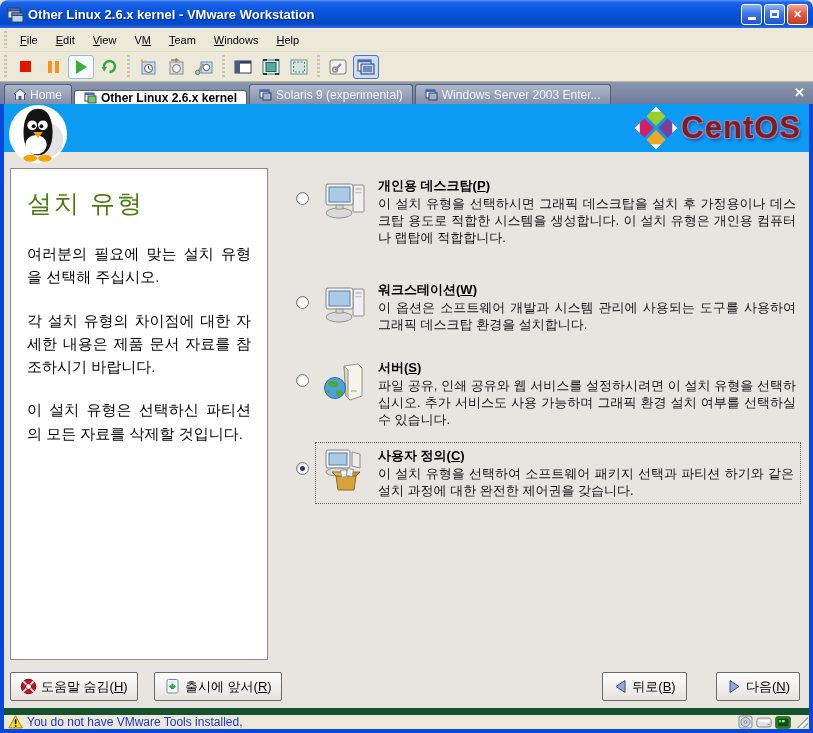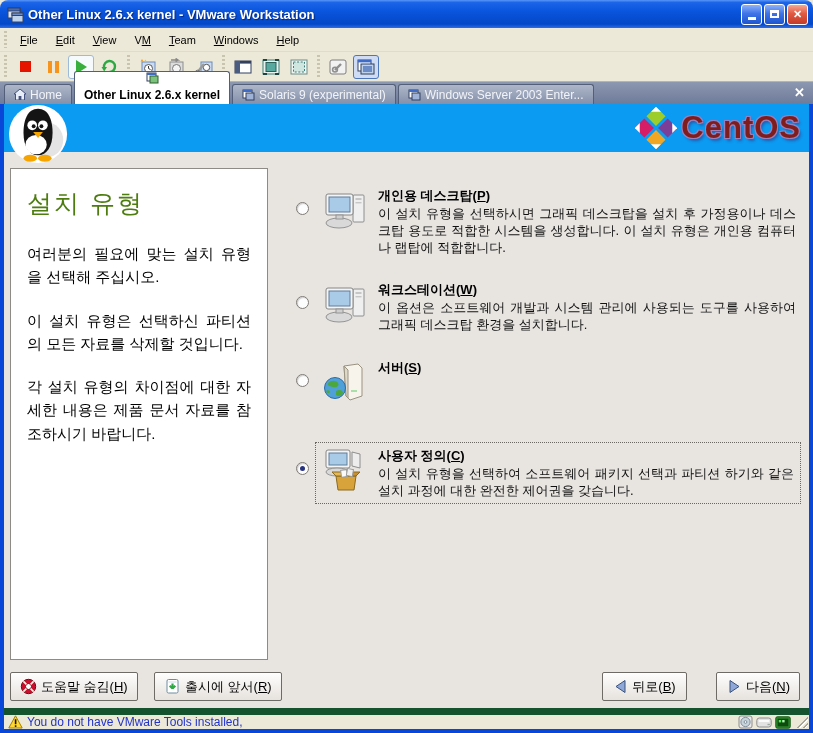--- a/index.html
+++ b/index.html
@@ -38,21 +38,21 @@
   .sq-stop { width:11px; height:11px; background:#E51400; }
   .pause-bars { display:flex; gap:3px; } .pause-bars i { width:4px; height:12px; background:#F7941D; }
   .tri-play { width:0; height:0; border-left:11px solid #38AE3C; border-top:7px solid transparent; border-bottom:7px solid transparent; }
 
   
   .tabbar { height:22px; background:linear-gradient(180deg,#8C97B0,#6E7B9A); display:flex; align-items:flex-end;
     padding-left:4px; position:relative; }
   .tab { height:20px; display:flex; align-items:center; gap:4px; padding:0 9px; font-size:12px;
     border:1px solid #535E78; border-bottom:none; border-radius:3px 3px 0 0; margin-right:2px;
     background:linear-gradient(180deg,#AEB7C9,#8490AA); color:#F2F4F8; cursor:pointer; white-space:nowrap; }
-  .tab.active { background:#FFFFFF; color:#000; font-weight:bold; height:33px;flex-direction:column; }
+  .tab.active { background:#FFFFFF; color:#000; font-weight:bold; height:14px; }
   .tab-close { position:absolute; right:8px; top:3px; color:#FFFFFF; font-size:13px; font-weight:bold; cursor:pointer; }
 
   
   .vm-outer { border-left:4px solid #0847D8; border-right:4px solid #0847D8; }
   .bottom-border { height:4px; background:#0847D8; }
 
   
   .vm-screen { position:relative; height:604px; background:#E8E5E1; overflow:hidden; }
   .banner { position:absolute; left:0; top:0; width:100%; height:48px; background:#0B9BF2; }
   .penguin { position:absolute; left:4px; top:-2px; width:62px; height:64px; z-index:3; }
@@ -60,21 +60,21 @@
   .centos-word { font-size:31px; font-weight:bold; letter-spacing:1px; color:#7f1d1d;
     text-shadow:-1px -1px 0 #9C7FBC, 1px -1px 0 #9C7FBC, -1px 1px 0 #9C7FBC, 1px 1px 0 #9C7FBC, 2px 3px 3px rgba(60,20,90,.45); }
 
   .side-panel { position:absolute; left:6px; top:64px; width:258px; height:492px; background:#FFFFFF;
     border:1px solid #8E8A85; padding:18px 16px; }
   .side-title { font-size:25px; color:#4d7c0f; letter-spacing:2px; margin-bottom:22px; }
   .side-p { font-size:15px; line-height:1.55; color:#000; text-align:justify; margin-bottom:20px; }
 
   .options { position:absolute; left:284px; top:64px; width:518px; }
   .option { position:absolute; left:0; display:flex; align-items:flex-start; }
-  .opt1 { top:14px; } .opt2 { top:108px; } .opt3 { top:186px; } .opt4 { top:274px; }
+  .opt1 { top:4px; } .opt2 { top:108px; } .opt3 { top:186px; } .opt4 { top:274px; }
   .radio { width:13px; height:13px; border-radius:50%; background:#FDFDFD; border:1px solid #7E7A76;
     margin:20px 6px 0 8px; flex:0 0 auto; box-shadow:inset 1px 1px 1px rgba(0,0,0,.18); cursor:pointer; position:relative; }
   .radio.checked::after { content:""; position:absolute; left:3px; top:3px; width:5px; height:5px; border-radius:50%; background:#27337E; }
   .opt-box { display:flex; align-items:flex-start; gap:8px; padding:4px 6px; border:1px dotted transparent; }
   .opt-box.selected { border-color:#6A6661; width:486px; }
   .opt-icon { width:48px; height:46px; flex:0 0 auto; }
   .opt-texts { width:418px; }
   .opt-title { font-size:13px; font-weight:bold; color:#000; }
   .opt-title u { text-decoration:underline; }
   .opt-desc { font-size:13px; line-height:17px; color:#111; text-align:justify; }
@@ -284,22 +284,22 @@
           <polygon points="6,36 13,36 6,29" fill="#FFFFFF"></polygon>
           <polygon points="36,36 29,36 36,29" fill="#FFFFFF"></polygon>
         </g>
       </svg>
       <span class="centos-word">CentOS</span>
     </div>
 
     <div class="side-panel">
       <div class="side-title">설치 유형</div>
       <p class="side-p">여러분의 필요에 맞는 설치 유형을 선택해 주십시오.</p>
+      <p class="side-p">각 설치 유형의 차이점에 대한 자세한 내용은 제품 문서 자료를 참조하시기 바랍니다.</p>
       <p class="side-p">이 설치 유형은 선택하신 파티션의 모든 자료를 삭제할 것입니다.</p>
-      <p class="side-p">각 설치 유형의 차이점에 대한 자세한 내용은 제품 문서 자료를 참조하시기 바랍니다.</p>
     </div>
 
     <div class="options">
 
       <div class="option opt1">
         <span class="radio"></span>
         <div class="opt-box">
           <svg class="opt-icon" viewBox="0 0 48 44">
             <rect x="31" y="7" width="11" height="27" rx="1" fill="#EFEFEF" stroke="#8E8E8E"></rect>
             <rect x="33.5" y="10" width="6" height="2" fill="#C6C6C6"></rect>
@@ -342,20 +342,21 @@
             <path d="M22 6 L36 4 L40 8 L40 36 L28 40 L24 36 Z" fill="#F7F4EC" stroke="#9A9280"></path>
             <path d="M22 6 L26 10 L26 38 L24 36 Z" fill="#DED8C8" stroke="#9A9280"></path>
             <rect x="29" y="30" width="6" height="2" fill="#A8E0A8"></rect>
             <circle cx="13" cy="28" r="10.5" fill="#4FA0D8" stroke="#2C6CA8"></circle>
             <path d="M6 23 C9 20 14 20 16 23 C18 26 14 28 11 27 C8 26 5 26 6 23 Z" fill="#4CA83C"></path>
             <path d="M14 31 C17 29 21 30 21 33 C20 36 16 37 14 35 Z" fill="#4CA83C"></path>
             <path d="M4 31 C5 30 8 30 8 32 C7 34 4 33 4 31 Z" fill="#4CA83C"></path>
           </svg>
           <div class="opt-texts">
             <div class="opt-title"><span>서버(</span><u>S</u><span>)</span></div>
+            <div class="opt-desc">파일 공유, 인쇄 공유와 웹 서비스를 설정하시려면 이 설치 유형을 선택하십시오. 추가 서비스도 사용 가능하며 그래픽 환경 설치 여부를 선택하실 수 있습니다.</div>
           </div>
         </div>
       </div>
 
       <div class="option opt4">
         <span class="radio checked"></span>
         <div class="opt-box selected">
           <svg class="opt-icon" viewBox="0 0 48 44">
             <rect x="4" y="2" width="24" height="18" rx="2" fill="#F4F4F4" stroke="#868686"></rect>
             <rect x="7" y="5" width="18" height="12" fill="#A9CBE8" stroke="#5E7E9A"></rect>

